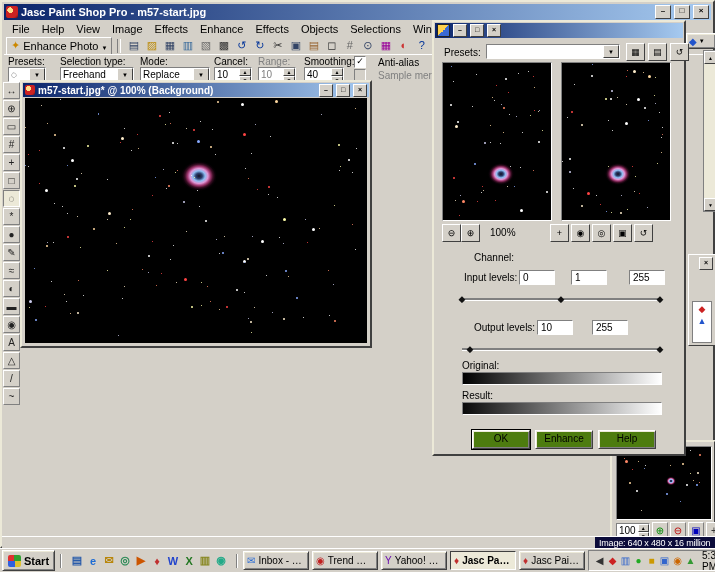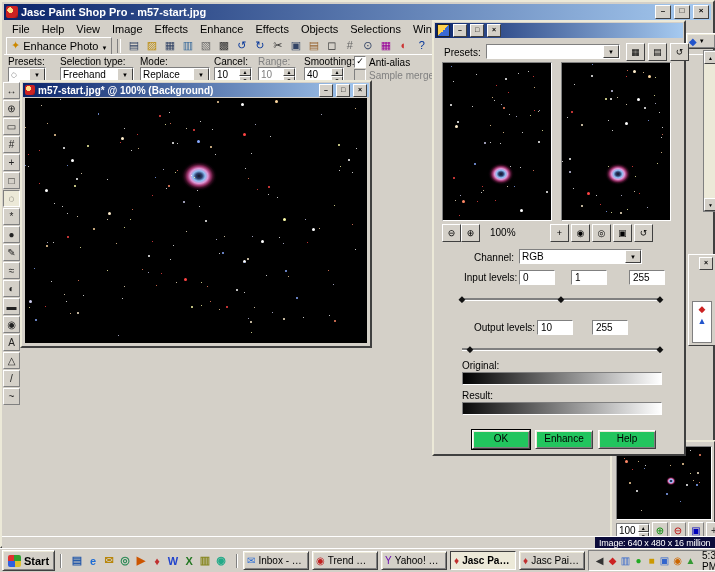--- a/index.html
+++ b/index.html
@@ -41,21 +41,21 @@
              display:flex;align-items:center;justify-content:center}
   .combo-btn::after{content:"▼";font-size:6px}
   .spin{position:absolute;top:12px;height:15px;width:38px;background:#fff;display:flex;
         border:1px solid;border-color:#808080 #fff #fff #808080;box-sizing:border-box}
   .spin-val{flex:1;font-size:10px;padding:1px 2px;text-align:left}
   .spin-arrows{width:12px;display:flex;flex-direction:column}
   .sa{flex:1;background:#d4d0c8;border:1px solid;border-color:#fff #404040 #404040 #fff;
       display:flex;align-items:center;justify-content:center}
   .sa.up::after{content:"▲";font-size:5px}
   .sa.down::after{content:"▼";font-size:5px}
-  .cb-row{position:absolute;display:flex;align-items:center;gap:3px;font-size:10px}
+  .cb-row{position:absolute;display:flex;align-items:center;gap:12px;font-size:10px}
   .cb-box{width:10px;height:10px;background:#fff;border:1px solid;
           border-color:#808080 #fff #fff #808080;text-align:center}
   .cb-box.checked::after{content:"✓";font-size:9px;line-height:9px;display:block}
   .cb-box.dis{background:#d4d0c8}
   .dis-text{color:#808080}
   
   #tool-palette{left:1px;top:80px;width:17px;height:452px;display:flex;flex-direction:column;gap:1px}
   .tool-btn{width:15px;height:15px;display:flex;align-items:center;justify-content:center;
             font-size:10px;color:#222;background:#d4d0c8;
             border:1px solid;border-color:#fff #808080 #808080 #fff}
@@ -99,21 +99,21 @@
            border:1px solid;border-color:#808080 #fff #fff #808080}
   .slider{position:absolute;height:10px}
   .slider-track{position:absolute;left:0;right:0;top:4px;height:2px;background:#808080;
                 border-bottom:1px solid #fff}
   .sl-diamond{position:absolute;top:-2px;transform:translateX(-50%)}
   .sl-diamond::after{content:"◆";font-size:9px;color:#111}
   .grad{position:absolute;left:28px;width:198px;height:11px;
         border:1px solid;border-color:#808080 #fff #fff #808080;
         background:linear-gradient(to right,#000,#fff)}
   .dlg-btn{position:absolute;width:56px;height:17px;font-size:10px;text-align:center;line-height:15px;
-           background:#22c55e;border:1px solid;border-color:#fff #404040 #404040 #fff;
+           background:#4d7c0f;border:1px solid;border-color:#fff #404040 #404040 #fff;
            box-shadow:inset 1px 1px 0 #ece9d8, inset -1px -1px 0 #808080}
   .dlg-btn.default{outline:1px solid #000}
   
   #overview{left:608px;top:438px;width:106px;height:100px;background:#d4d0c8;z-index:20;
             border:2px solid;border-color:#ece9d8 #404040 #404040 #ece9d8;box-sizing:border-box}
   #ov-thumb{left:4px;top:4px;width:94px;height:72px;background:#000;overflow:hidden;
             border:1px solid;border-color:#808080 #fff #fff #808080}
   #ov-row{left:4px;top:80px;right:2px;height:16px;display:flex;align-items:center;gap:2px}
   .ov-btn{width:14px;height:14px;display:flex;align-items:center;justify-content:center;font-size:10px;
           background:#d4d0c8;border:1px solid;border-color:#fff #808080 #808080 #fff}
@@ -647,24 +647,20 @@
   <div class="lv-label" style="left:56px;top:205px">100%</div>
   <div id="lv-proof-btns" style="position:absolute;left:116px;top:202px;display:flex;gap:2px">
       <div class="mini-btn">+</div>
       <div class="mini-btn">◉</div>
       <div class="mini-btn">◎</div>
       <div class="mini-btn">▣</div>
       <div class="mini-btn">↺</div>
     </div>
 
   <div class="lv-label" style="left:40px;top:230px">Channel:</div>
-  <div class="combo" style="left:85px;top:227px;width:123px">
-    <span class="combo-val">RGB</span>
-    <span class="combo-btn"></span>
-  </div>
 
   <div class="lv-label" style="left:30px;top:250px">Input levels:</div>
   <div class="lv-field" style="left:85px;top:248px;width:36px">0</div>
   <div class="lv-field" style="left:137px;top:248px;width:36px">1</div>
   <div class="lv-field" style="left:195px;top:248px;width:36px">255</div>
 
   <div class="slider" style="left:28px;top:272px;width:198px">
     <div class="slider-track"></div>
     <span class="sl-diamond" style="left:0%"></span>
     <span class="sl-diamond" style="left:50%"></span>

